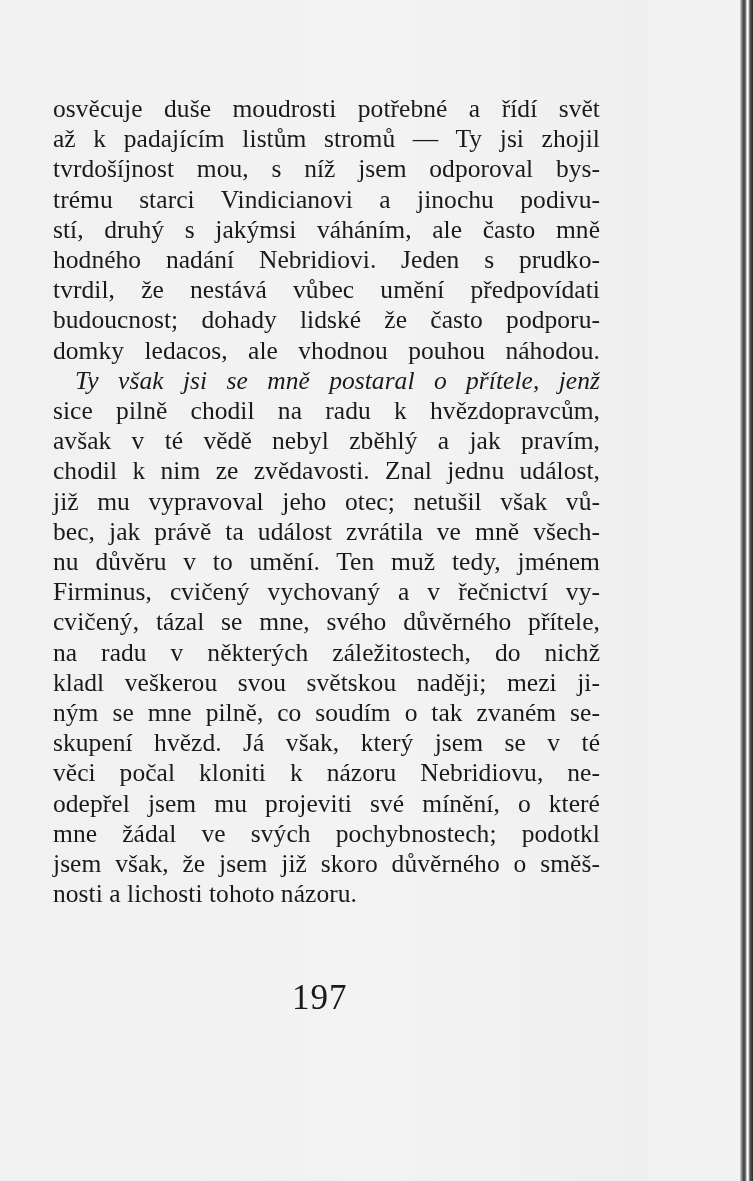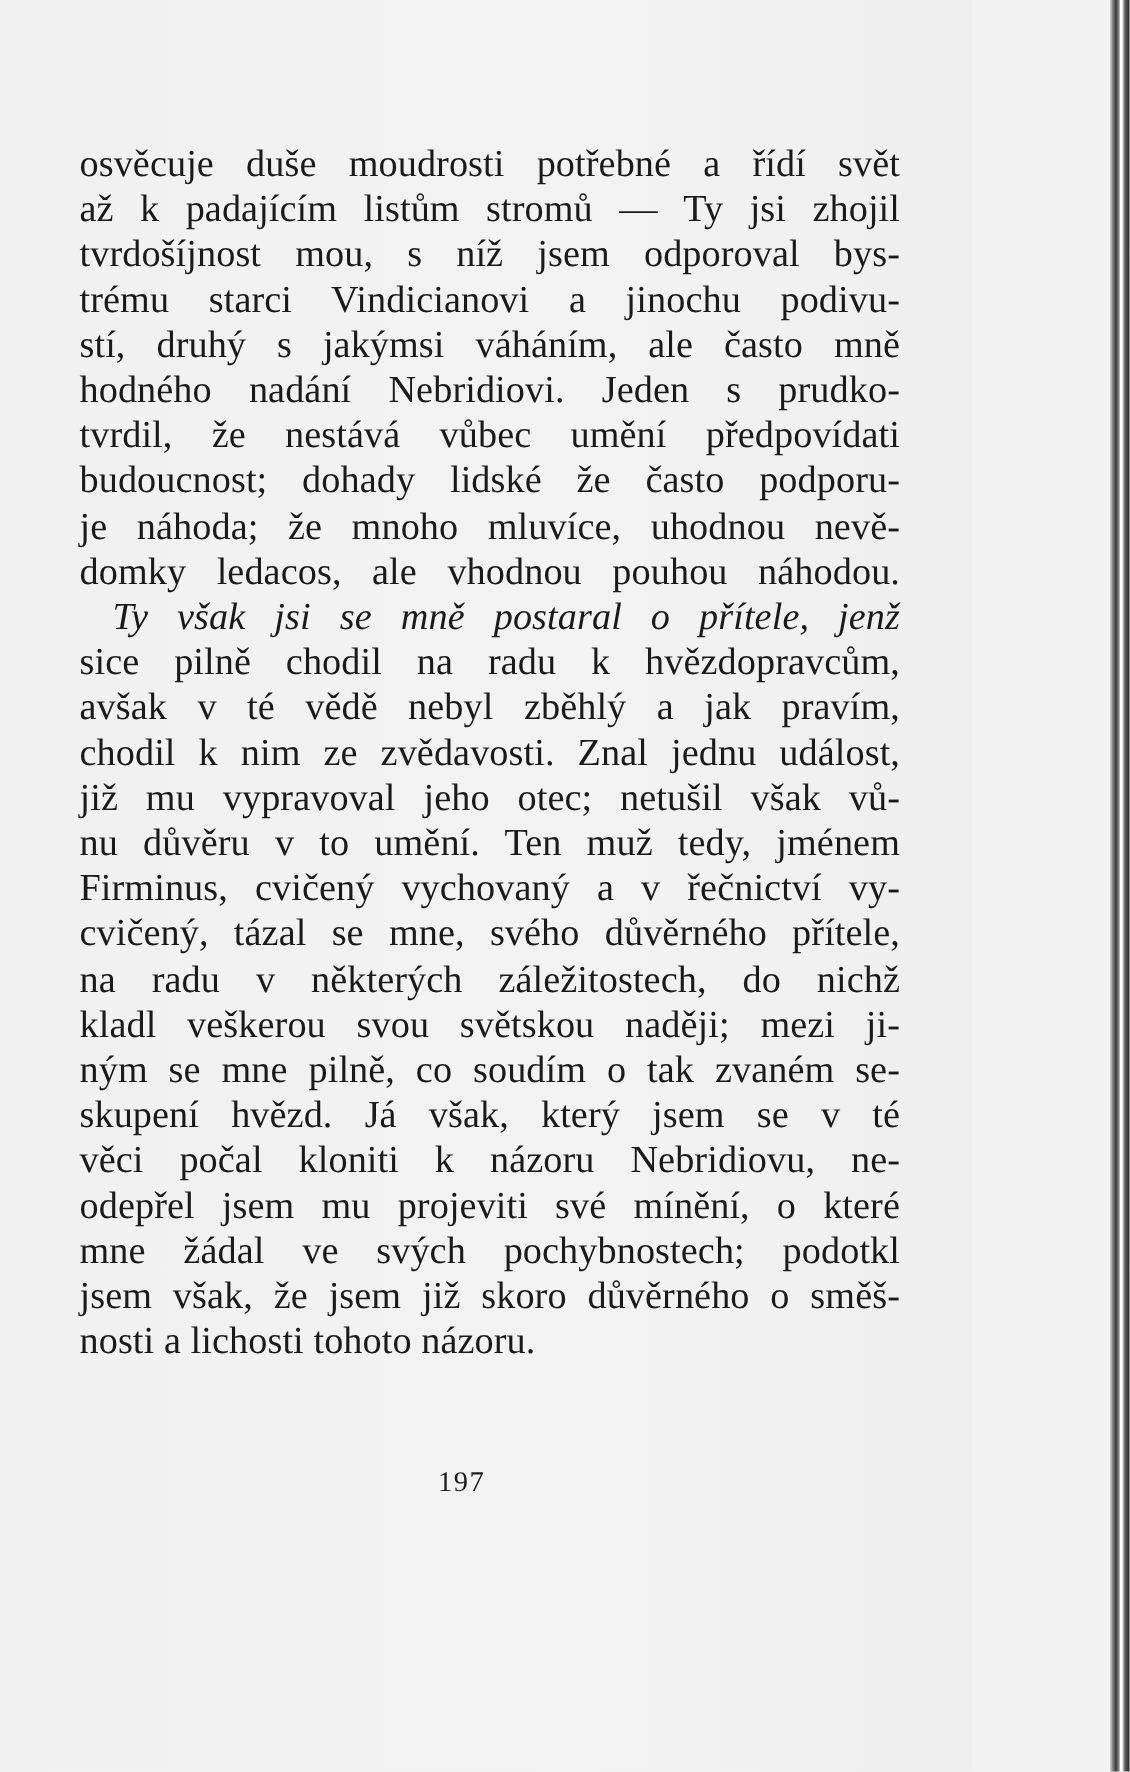--- a/index.html
+++ b/index.html
@@ -50,47 +50,47 @@
       text-align-last: left;
     }
     .line.indent {
       padding-left: 22px;
       font-style: italic;
     }
     .page-number {
       position: absolute;
       left: 292px;
       top: 978px;
-      font-size: 19px;
+      font-size: 35px;
       letter-spacing: 1px;
       color: #1a1a1a;
     }
   </style>
 </head>
 <body>
 
 <div class="page">
   <div class="text-block">
 
     <span class="line">osvěcuje duše moudrosti potřebné a řídí svět</span>
     <span class="line">až k padajícím listům stromů — Ty jsi zhojil</span>
     <span class="line">tvrdošíjnost mou, s níž jsem odporoval bys-</span>
     <span class="line">trému starci Vindicianovi a jinochu podivu-</span>
     <span class="line">stí, druhý s jakýmsi váháním, ale často mně</span>
     <span class="line">hodného nadání Nebridiovi. Jeden s prudko-</span>
     <span class="line">tvrdil, že nestává vůbec umění předpovídati</span>
     <span class="line">budoucnost; dohady lidské že často podporu-</span>
-    <span class="line">je náhoda; že mnoho mluvíce, uhodnou nevě-</span>
     <span class="line">domky ledacos, ale vhodnou pouhou náhodou.</span>
 
     <span class="line indent">Ty však jsi se mně postaral o přítele, jenž</span>
     <span class="line">sice pilně chodil na radu k hvězdopravcům,</span>
     <span class="line">avšak v té vědě nebyl zběhlý a jak pravím,</span>
     <span class="line">chodil k nim ze zvědavosti. Znal jednu událost,</span>
     <span class="line">již mu vypravoval jeho otec; netušil však vů-</span>
+    <span class="line">bec, jak právě ta událost zvrátila ve mně všech-</span>
     <span class="line">nu důvěru v to umění. Ten muž tedy, jménem</span>
     <span class="line">Firminus, cvičený vychovaný a v řečnictví vy-</span>
     <span class="line">cvičený, tázal se mne, svého důvěrného přítele,</span>
     <span class="line">na radu v některých záležitostech, do nichž</span>
     <span class="line">kladl veškerou svou světskou naději; mezi ji-</span>
     <span class="line">ným se mne pilně, co soudím o tak zvaném se-</span>
     <span class="line">skupení hvězd. Já však, který jsem se v té</span>
     <span class="line">věci počal kloniti k názoru Nebridiovu, ne-</span>
     <span class="line">odepřel jsem mu projeviti své mínění, o které</span>
     <span class="line">mne žádal ve svých pochybnostech; podotkl</span>

